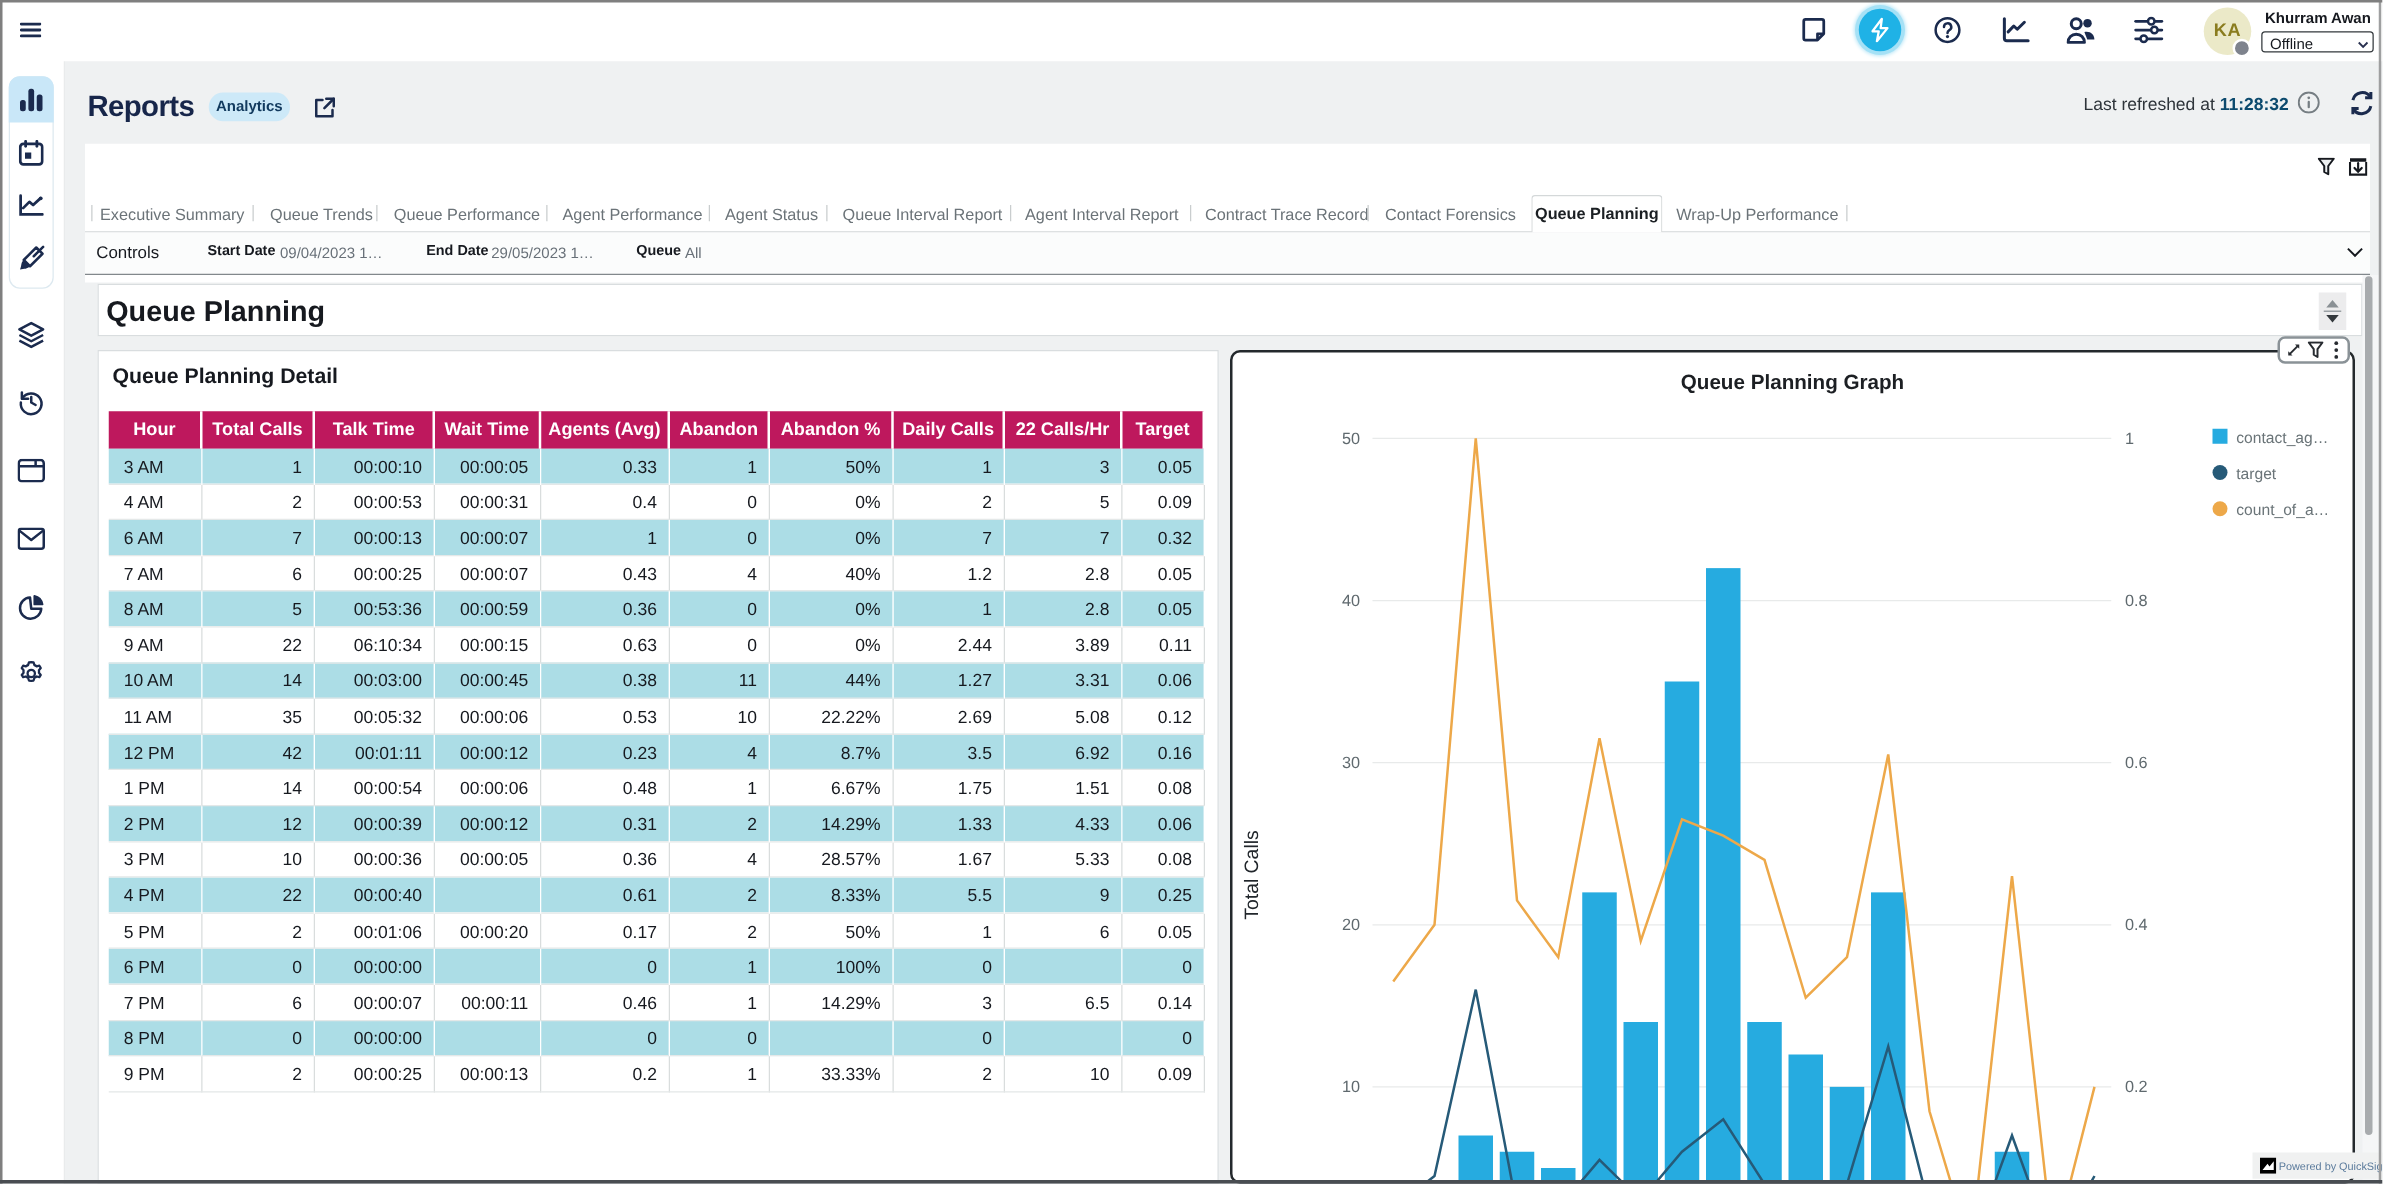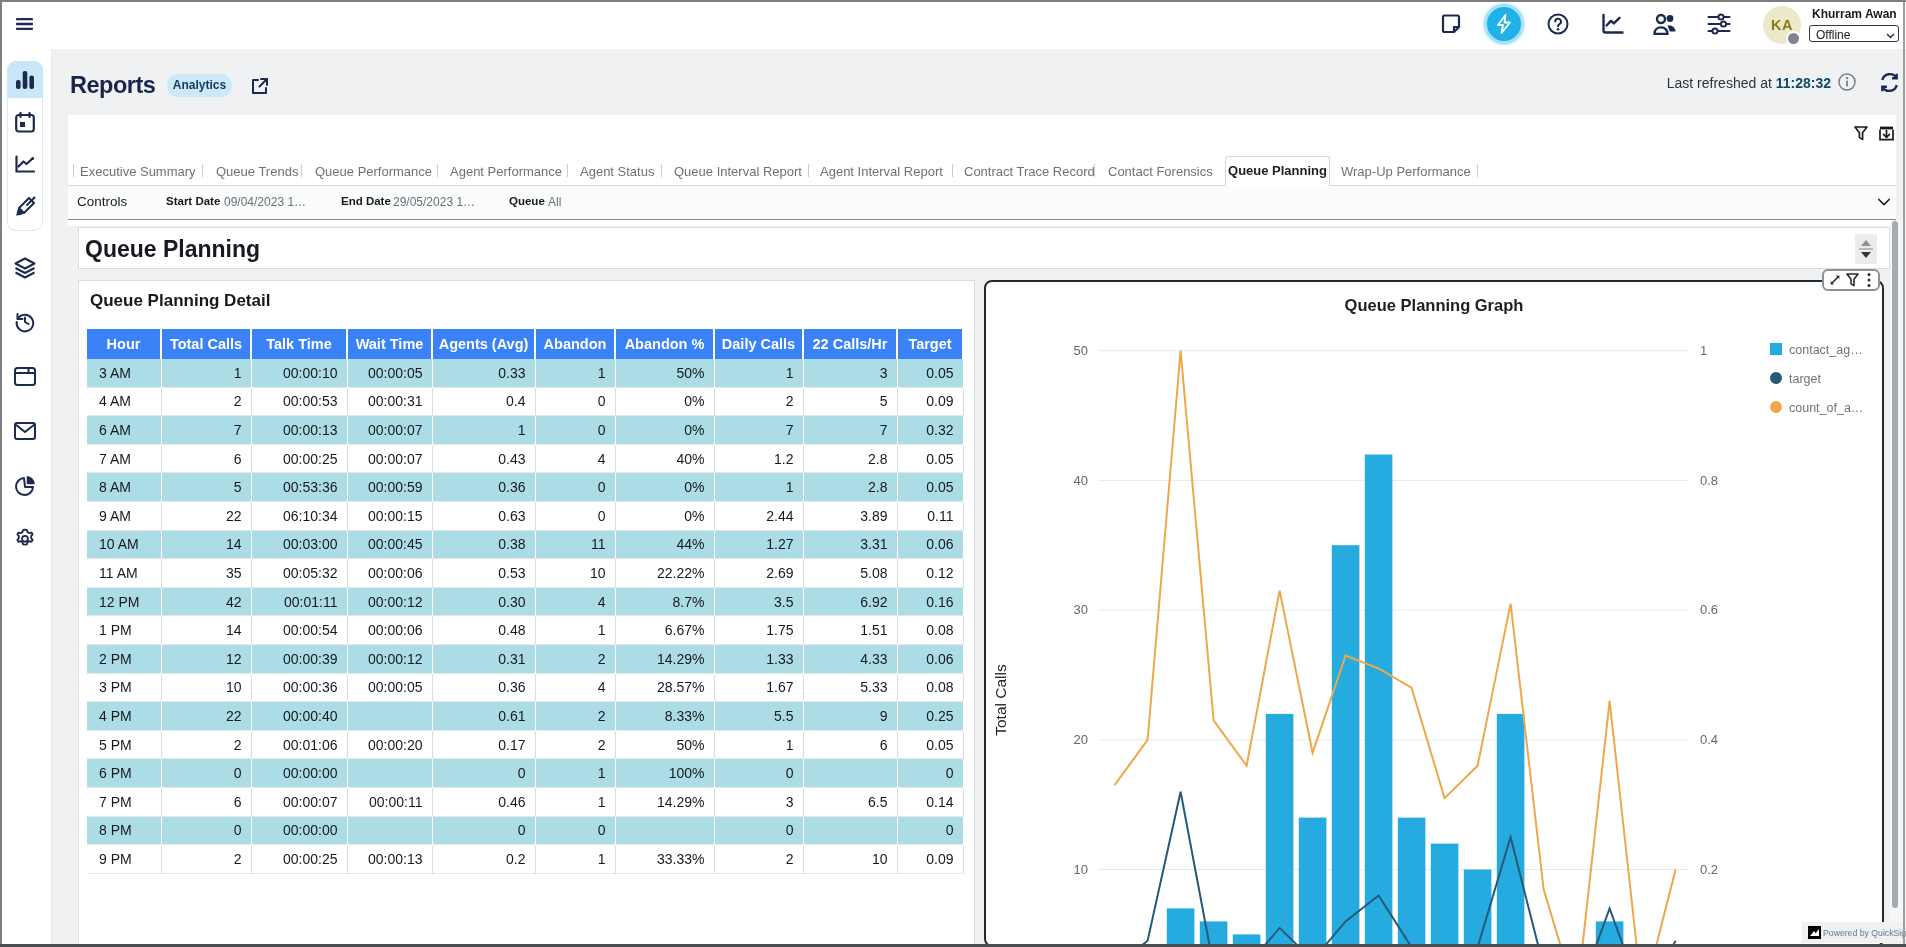--- a/index.html
+++ b/index.html
@@ -229,21 +229,21 @@
 <svg class="abs" style="left:1855px;top:234px;" width="22" height="30" viewBox="0 0 22 30">
   <path d="M11 6 L16 12 H6 Z" fill="#8a9094"></path>
   <line x1="4" y1="15" x2="18" y2="15" stroke="#9aa0a4" stroke-width="1.3"></line>
   <path d="M11 24 L16 18 H6 Z" fill="#33383c"></path>
 </svg>
 
 <div class="abs" style="left:78px;top:280px;width:897px;height:667px;background:#fff;border:1px solid #d9dddf;box-sizing:border-box;"></div>
 <div class="abs" style="left:90px;top:291px;font-size:17px;font-weight:bold;color:#16191f;">Queue Planning Detail</div>
 <style>
 #qtab{position:absolute;left:87px;top:329px;border-collapse:collapse;table-layout:fixed;font-size:14px;color:#16191f;}
-#qtab th{background:#3b82f6;color:#fff;font-weight:bold;height:28px;font-size:14.5px;border-right:2px solid #fff;}
+#qtab th{background:#be185d;color:#fff;font-weight:bold;height:28px;font-size:14.5px;border-right:2px solid #fff;}
 #qtab td{height:27.6px;padding:0;}
 #qtab tr.b td{background:#acdde6;border-right:1.5px solid #fff;}
 #qtab tr.w td{background:#fff;border-right:1px solid #d9dddd;border-top:1px solid #e4e8e8;border-bottom:1px solid #e4e8e8;}
 #qtab td.h{text-align:left;padding-left:12px;}
 #qtab td:not(.h){text-align:right;padding-right:9px;}
 </style>
 <table id="qtab">
 <colgroup>
       <col style="width:74px">
       <col style="width:90px">
@@ -363,21 +363,21 @@
         <td>22.22%</td>
         <td>2.69</td>
         <td>5.08</td>
         <td>0.12</td>
       </tr>
 <tr class="b">
         <td class="h">12 PM</td>
         <td>42</td>
         <td>00:01:11</td>
         <td>00:00:12</td>
-        <td>0.30</td>
+        <td>0.23</td>
         <td>4</td>
         <td>8.7%</td>
         <td>3.5</td>
         <td>6.92</td>
         <td>0.16</td>
       </tr>
 <tr class="w">
         <td class="h">1 PM</td>
         <td>14</td>
         <td>00:00:54</td>

